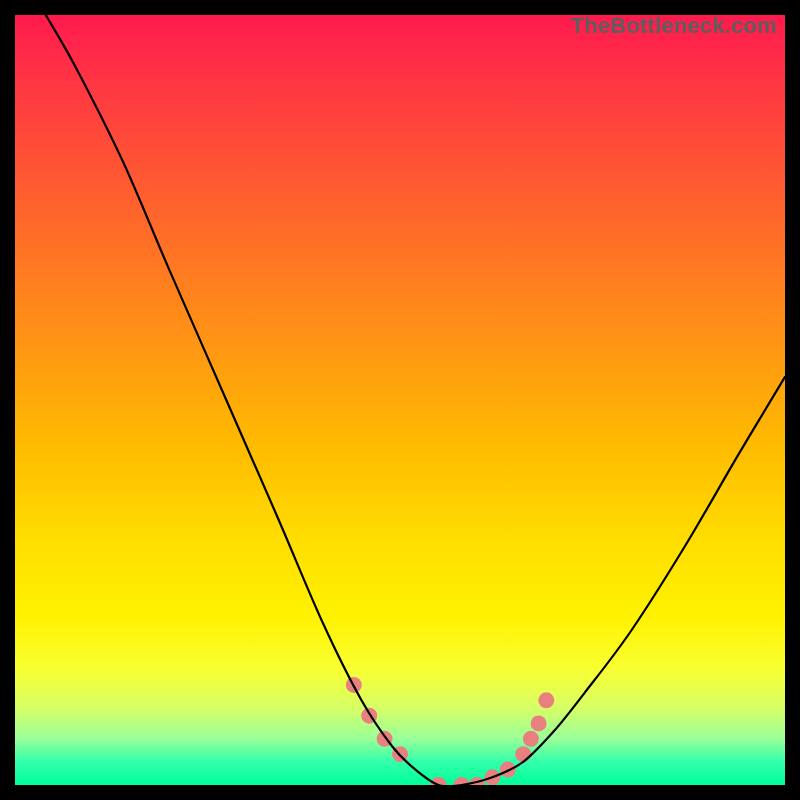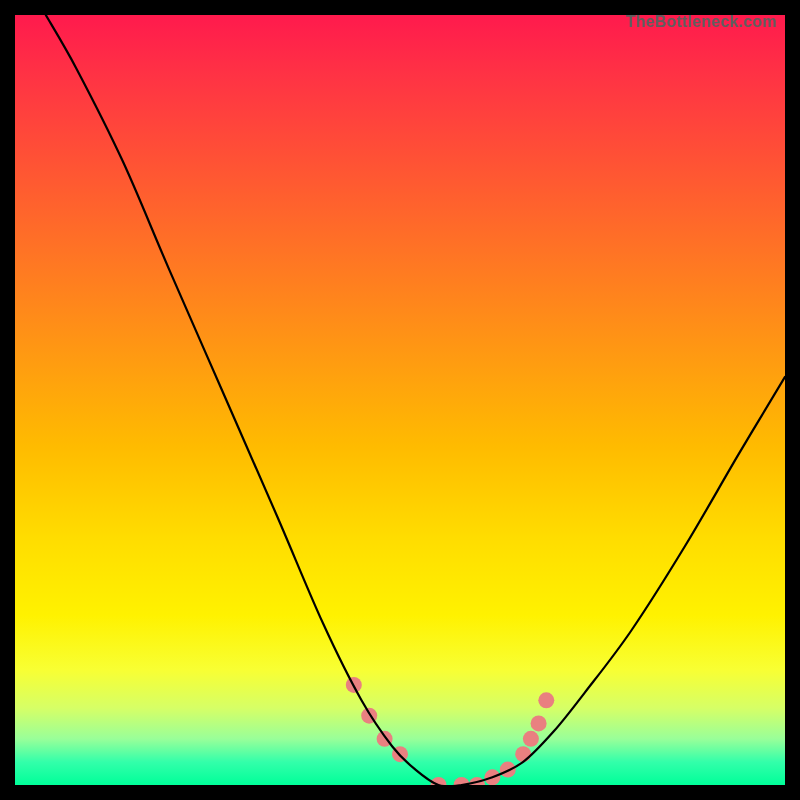--- a/index.html
+++ b/index.html
@@ -38,21 +38,21 @@
       #99ff99 94%,
       #33ffaa 97%,
       #00ff99 100%
     );
   }
   .watermark {
     position: absolute;
     top: -2px;
     right: 8px;
     font-family: Arial, Helvetica, sans-serif;
-    font-size: 16px;
+    font-size: 22px;
     font-weight: 600;
     color: #5e5e5e;
     letter-spacing: 0.2px;
     z-index: 50;
   }
   svg.curve {
     position: absolute;
     left: 0;
     top: 0;
     width: 770px;

